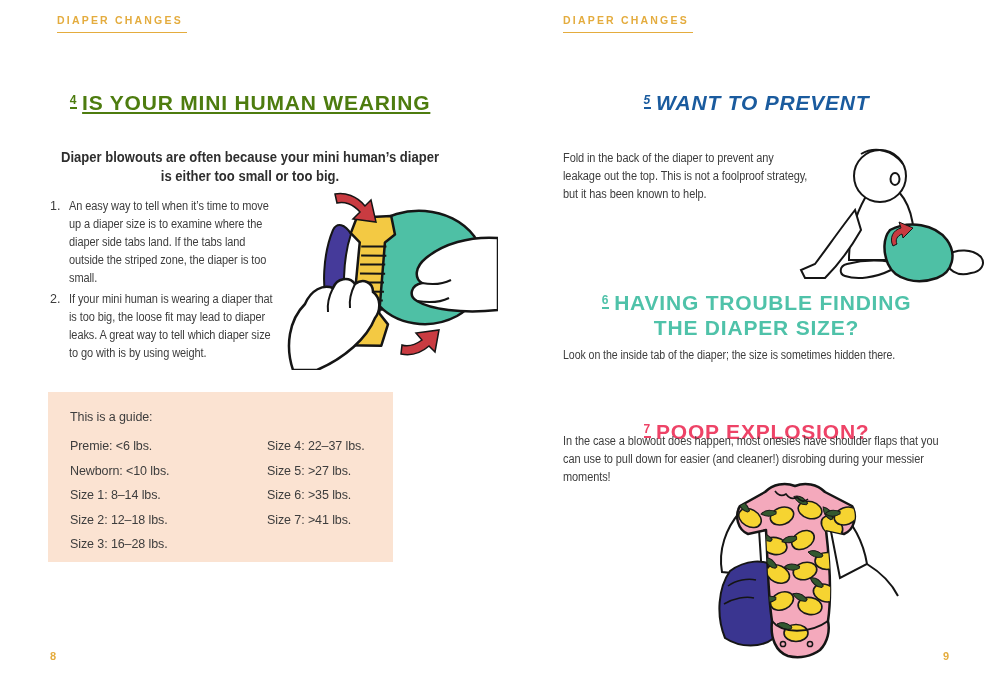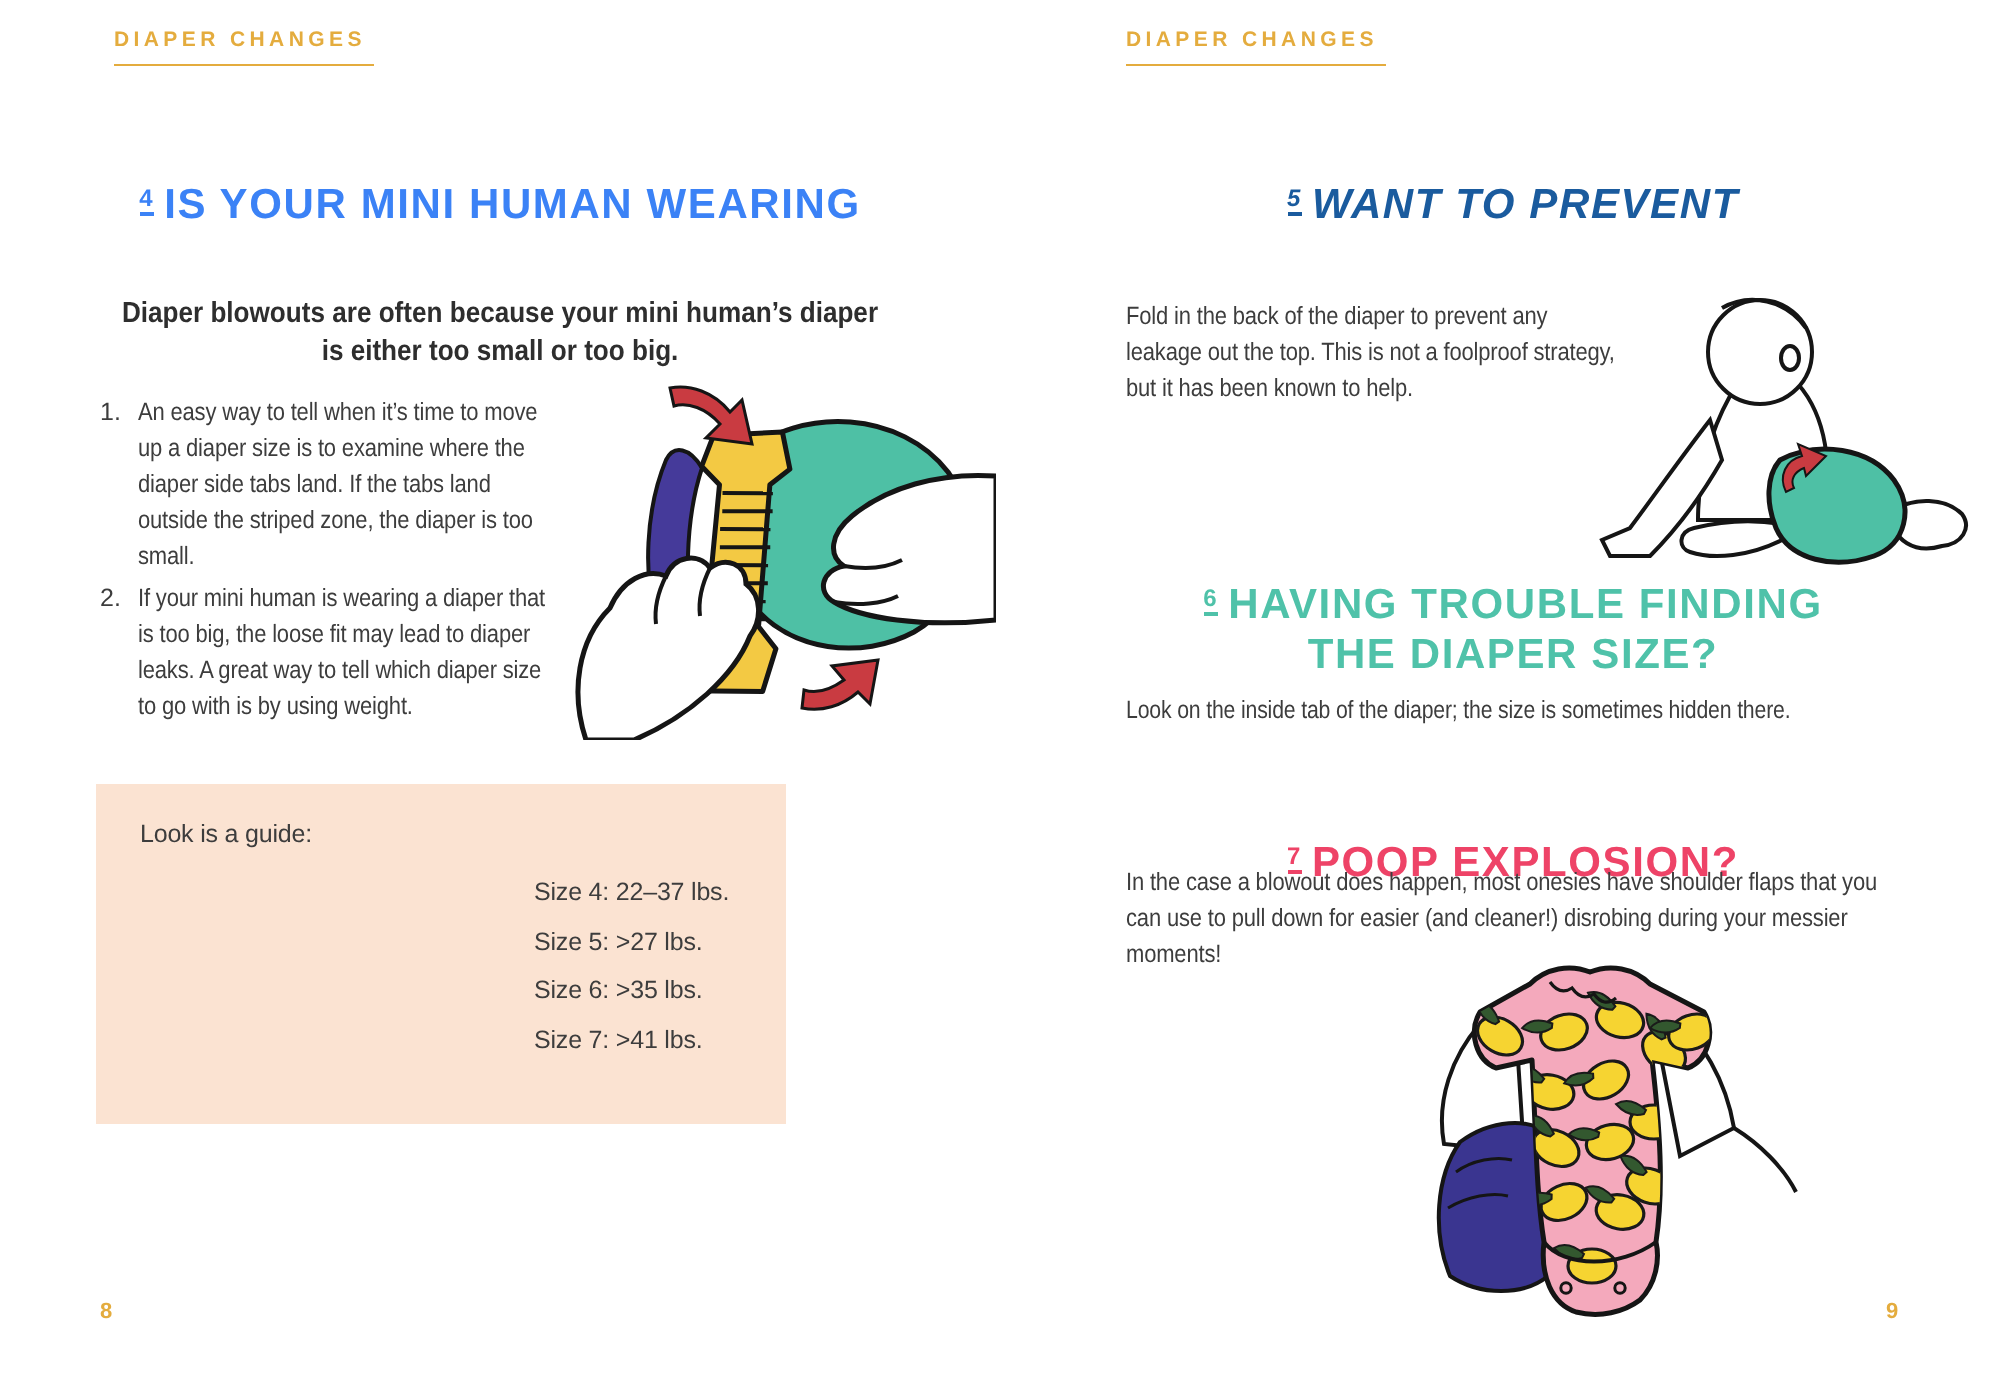--- a/index.html
+++ b/index.html
@@ -17,21 +17,21 @@
     letter-spacing:2.2px; color:#e4ac3e; border-bottom:1.5px solid #e4ac3e;
     padding-bottom:6px; padding-right:4px;
   }
   .page-left  .runhead { left:57px; }
   .page-right .runhead { left:63px; }
 
   .title {
     position:absolute; text-align:center; font-weight:bold;
     font-size:21px; line-height:25px; letter-spacing:0.8px;
   }
-  .t-orange { color:#3b82f6; }
+  .t-orange { color:#4d7c0f;text-decoration:underline; }
   .t-blue   { color:#1a5b9e; }
   .t-teal   { color:#4fc2a9; }
   .t-pink   { color:#ee4367;margin-top:21px; }
   .title .line { display:block; }
   .sup {
     display:inline-block; font-size:12px; line-height:12px; font-weight:bold;
     border-bottom:2px solid currentColor; transform:translateY(-6px);
     margin-right:5px; padding-bottom:1px;
   }
 
@@ -120,21 +120,28 @@
       </g>
       <path d="M52,8 C62,6 74,10 82,20 L88,14 L93,36 L70,33 L77,26 C70,18 61,15 54,17 Z" fill="#c93b41" stroke="#151515" stroke-width="1.5"></path>
       <path d="M118,168 C128,170 138,167 146,160 L152,166 L156,144 L133,147 L139,154 C132,159 125,161 119,159 Z" fill="#c93b41" stroke="#151515" stroke-width="1.5"></path>
       <path d="M215,52 C186,50 160,58 143,72 C132,81 131,92 139,97 C128,99 125,110 134,115 C147,123 178,128 215,124 Z" fill="#ffffff" stroke="#151515" stroke-width="2.5"></path>
       <path d="M139,97 C150,99 160,98 168,94 M134,115 C146,117 158,116 166,112" fill="none" stroke="#151515" stroke-width="2"></path>
       <path d="M10,184 C2,160 6,134 22,118 C28,104 40,98 50,102 C54,92 66,90 72,98 C80,92 90,96 90,106 C98,112 98,124 92,132 C84,152 62,172 34,184 Z" fill="#ffffff" stroke="#151515" stroke-width="2.5"></path>
       <path d="M50,102 C46,110 44,118 45,126 M72,98 C68,106 66,114 67,122" fill="none" stroke="#151515" stroke-width="2"></path>
     </svg>
 
     <div class="guide-box">
-      <p class="guide-intro body">Look is a guide:</p>
+      <p class="guide-intro body">This is a guide:</p>
+      <div class="guide-col c1 body">
+        <p>Premie: &lt;6 lbs.</p>
+        <p>Newborn: &lt;10 lbs.</p>
+        <p>Size 1: 8–14 lbs.</p>
+        <p>Size 2: 12–18 lbs.</p>
+        <p>Size 3: 16–28 lbs.</p>
+      </div>
       <div class="guide-col c2 body">
         <p>Size 4: 22–37 lbs.</p>
         <p>Size 5: &gt;27 lbs.</p>
         <p>Size 6: &gt;35 lbs.</p>
         <p>Size 7: &gt;41 lbs.</p>
       </div>
     </div>
 
     <div class="pagenum">8</div>
   </section>

